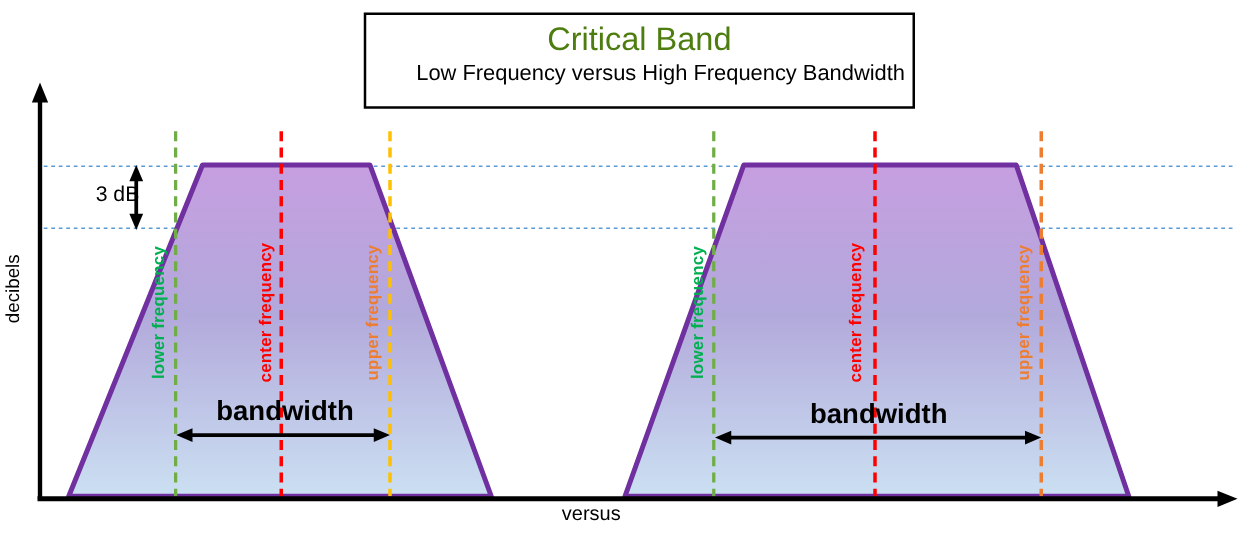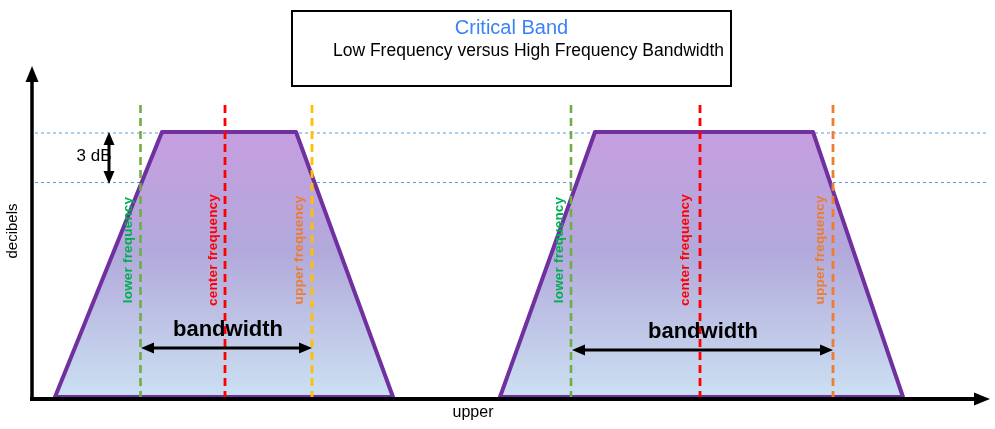--- a/index.html
+++ b/index.html
@@ -16,24 +16,24 @@
   .title-box {
     position: absolute;
     left: 291px; top: 10px;
     width: 441px; height: 77px;
     border: 2px solid #000;
     box-sizing: border-box;
     text-align: center;
     background: #fff;
   }
   .title-main {
-    font-size: 20px;
+    font-size: 26px;
     line-height: 1.25;
     margin-top: 3px;
-    color: #3b82f6;
+    color: #4d7c0f;
   }
   .title-sub {
     font-size: 17.5px;
     color: #000;
     padding-left: 34px;
   }
 
   .lbl {
     position: absolute;
     transform: translate(-50%,-50%);
@@ -109,21 +109,21 @@
     <polygon points="572,350 585,344.5 585,355.5" style="fill:var(--axis_black)"></polygon>
     <polygon points="833,350 820,344.5 820,355.5" style="fill:var(--axis_black)"></polygon>
   </svg>
 
   <div class="title-box">
     <div class="title-main">Critical Band</div>
     <div class="title-sub">Low Frequency versus High Frequency Bandwidth</div>
   </div>
 
   <div class="axis-y-label" style="left:11px; top:231px;">decibels</div>
-  <div class="lbl hz-label" style="left:473px; top:412px;">upper</div>
+  <div class="lbl hz-label" style="left:473px; top:412px;">versus</div>
 
   <div class="lbl db-label" style="left:76px; top:156px;">3 dB</div>
 
   <div class="vlabel c-green-text" style="left:127px; top:250px;">lower frequency</div>
   <div class="vlabel c-red-text" style="left:212px; top:250px;">center frequency</div>
   <div class="vlabel c-orange-text" style="left:298px; top:250px;">upper frequency</div>
   <div class="lbl bw-label" style="left:228px; top:329px;">bandwidth</div>
 
   <div class="vlabel c-green-text" style="left:558px; top:250px;">lower frequency</div>
   <div class="vlabel c-red-text" style="left:684px; top:250px;">center frequency</div>

